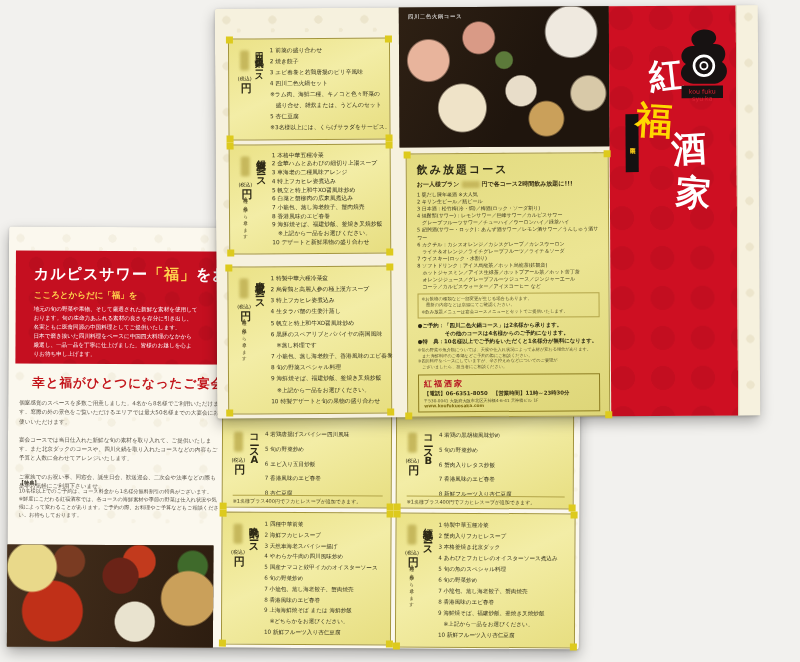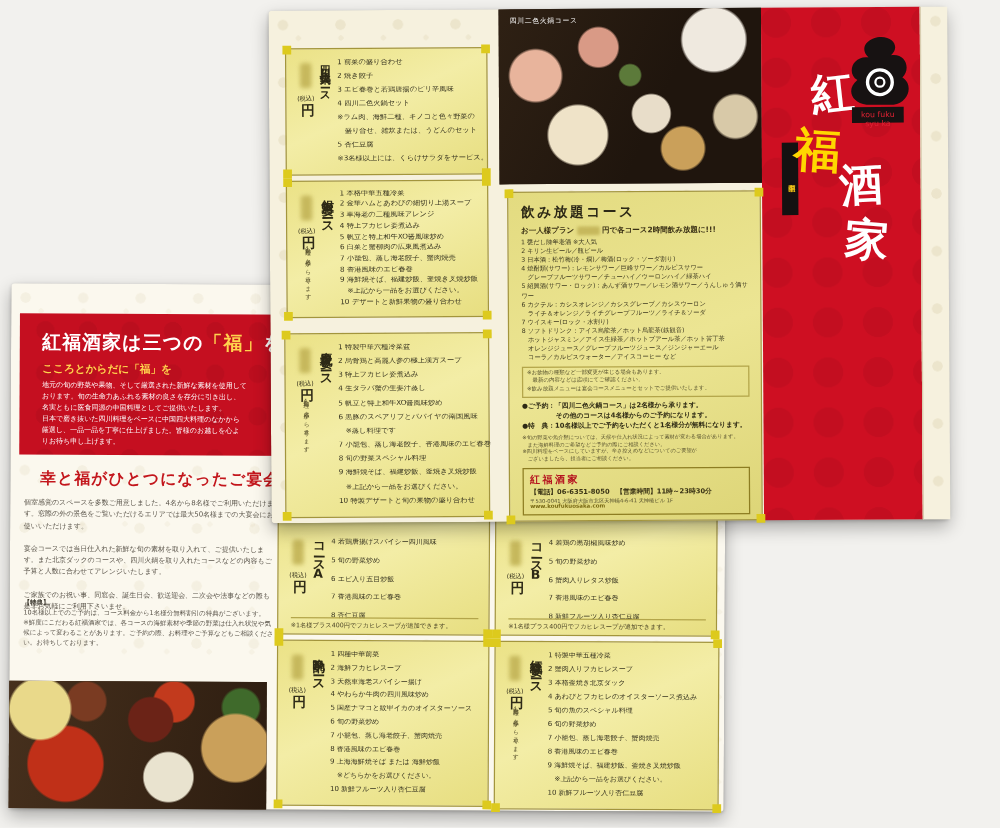--- a/index.html
+++ b/index.html
@@ -113,21 +113,21 @@
   .small-body .cbody{font-size:5.6px;}
   .pad-top{padding-top:26px;}
 </style>
 </head>
 <body>
 
 <div class="page" id="page-front">
 
   <div id="redband">
     <div class="rb-head">
-      <span>紅福酒家は三つの</span><span class="fuku">「福」</span><span>をお届け</span>
+      <span>カルピスサワー</span><span class="fuku">「福」</span><span>をお届け</span>
     </div>
     <div class="rb-sub">こころとからだに「福」を</div>
     <div class="rb-body">
         <div class="li">地元の旬の野菜や果物、そして厳選された新鮮な素材を使用して</div>
         <div class="li">おります。旬の生命力あふれる素材の良さを存分に引き出し、</div>
         <div class="li">名実ともに医食同源の中国料理としてご提供いたします。</div>
         <div class="li">日本で磨き抜いた四川料理をベースに中国四大料理のなかから</div>
         <div class="li">厳選し、一品一品を丁寧に仕上げました。皆様のお越しを心よ</div>
         <div class="li">りお待ち申し上げます。</div>
       </div>

